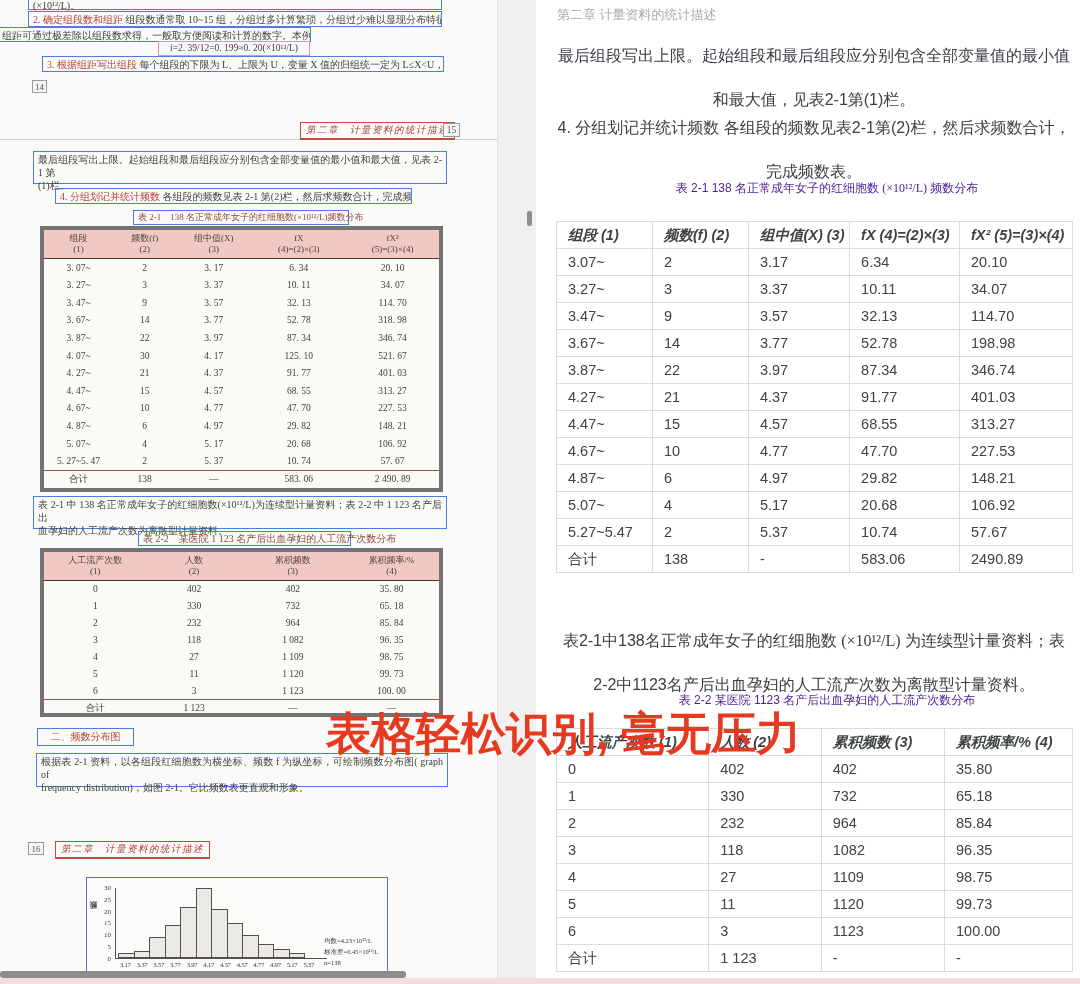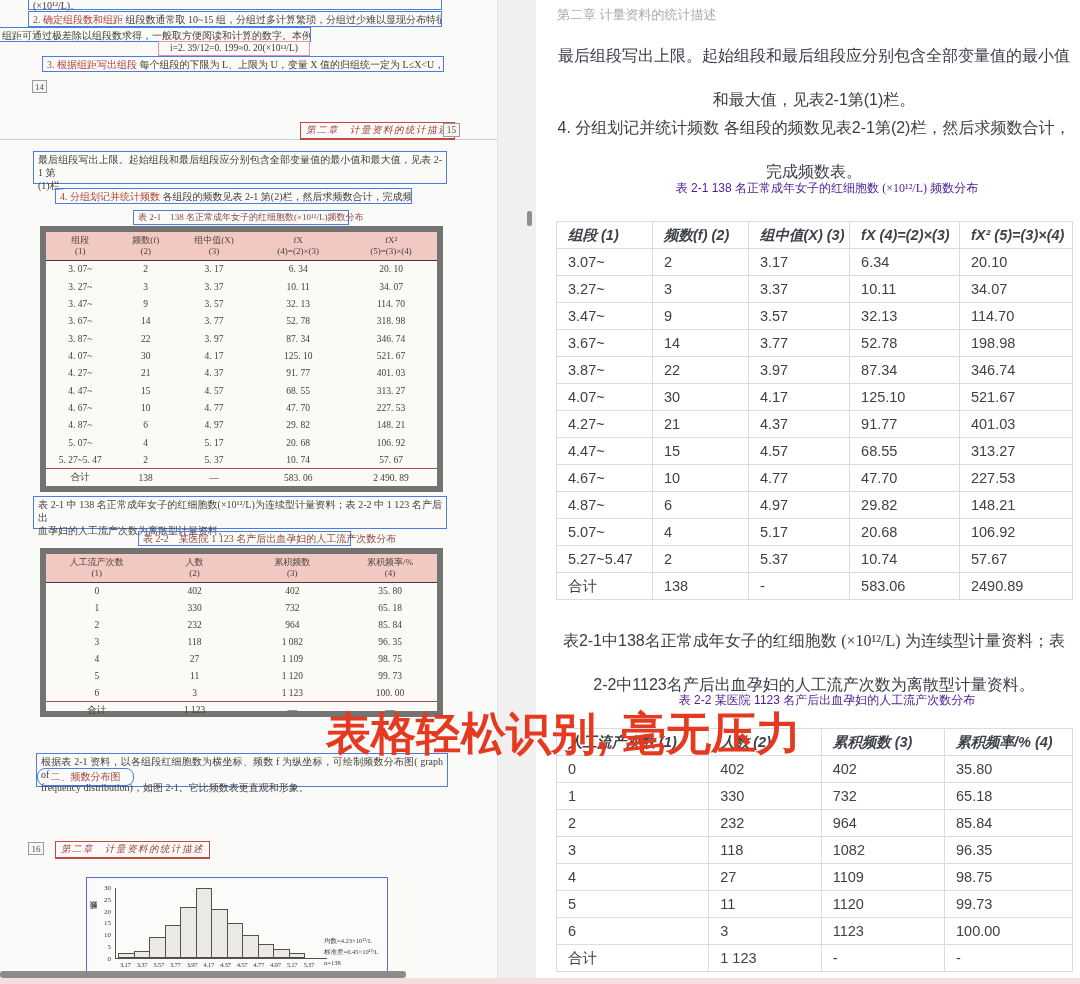--- a/index.html
+++ b/index.html
@@ -6,21 +6,21 @@
   html,body { width:1080px; height:984px; overflow:hidden; background:#fff;
               font-family:"Liberation Sans", sans-serif; }
   #stage { position:relative; width:1080px; height:692px; background:#fff; }
 
   
   #left-panel { position:absolute; left:0; top:0; width:498px; height:984px;
                 background:#fafaf8; overflow:hidden; border-right:1px solid #e3e3e1; }
   .scan { font-family:"Liberation Serif","DejaVu Serif",serif; color:#45413b; }
   .ocr-box  { position:absolute; border:1.5px solid #4d7ce0; padding:1px 4px; }
   .pink-box { position:absolute; border:1.5px solid #ef8fb5; padding:0 4px; }
-  .green-box{ position:absolute; border:6px solid #737373; background:#fbfaf7; }
+  .green-box{ position:absolute; border:4px solid #737373; background:#fbfaf7; }
   .red-lead { color:#b04238; font-weight:normal; }
   .scan-line{ font-size:10px; line-height:13px; text-align:justify; }
   .badge { position:absolute; border:1px solid #9a9a98; background:#f5f5f3;
            font-size:9px; text-align:center; color:#555; }
   .page-head { position:absolute; border:1px solid #c24a42; color:#a03c36;
                font-size:9.5px; font-style:italic; letter-spacing:1.5px;
                padding:1px 5px; border-bottom:2px solid #c24a42; white-space:nowrap; }
   .scan-table { width:100%; border-collapse:collapse; table-layout:fixed;
                 font-family:"Liberation Serif","DejaVu Serif",serif; }
   .scan-table thead tr { background:#f1c9c2; }
@@ -352,21 +352,21 @@
             <tr>
               <td>合计</td>
               <td>1 123</td>
               <td>—</td>
               <td>—</td>
             </tr>
           </tbody>
       </table>
     </div>
 
-    <div class="ocr-box" style="left:37px; top:768px; width:97px; height:18px; font-size:10px; line-height:13px; color:#b04238; text-align:center;border-radius:8px;">二、频数分布图</div>
+    <div class="ocr-box" style="left:37px; top:728px; width:97px; height:18px; font-size:10px; line-height:13px; color:#b04238; text-align:center;">二、频数分布图</div>
     <div class="ocr-box scan-line" style="left:36px; top:753px; width:412px; height:34px;">
       <span>根据表 2-1 资料，以各组段红细胞数为横坐标、频数 f 为纵坐标，可绘制频数分布图( graph of</span><br>
       <span>frequency distribution)，如图 2-1。它比频数表更直观和形象。</span>
     </div>
 
     <div class="badge" style="left:28px; top:842px; width:16px; height:13px; line-height:12px;">16</div>
     <div class="page-head" style="left:55px; top:841px;">第二章　计量资料的统计描述</div>
 
     <div id="figure">
       <div id="hist-ylabel">频数</div>
@@ -483,27 +483,20 @@
           </tr>
 
           <tr>
             <td>3.87~</td>
             <td>22</td>
             <td>3.97</td>
             <td>87.34</td>
             <td>346.74</td>
           </tr>
 
-          <tr>
-            <td>4.07~</td>
-            <td>30</td>
-            <td>4.17</td>
-            <td>125.10</td>
-            <td>521.67</td>
-          </tr>
 
           <tr>
             <td>4.27~</td>
             <td>21</td>
             <td>4.37</td>
             <td>91.77</td>
             <td>401.03</td>
           </tr>
 
           <tr>

